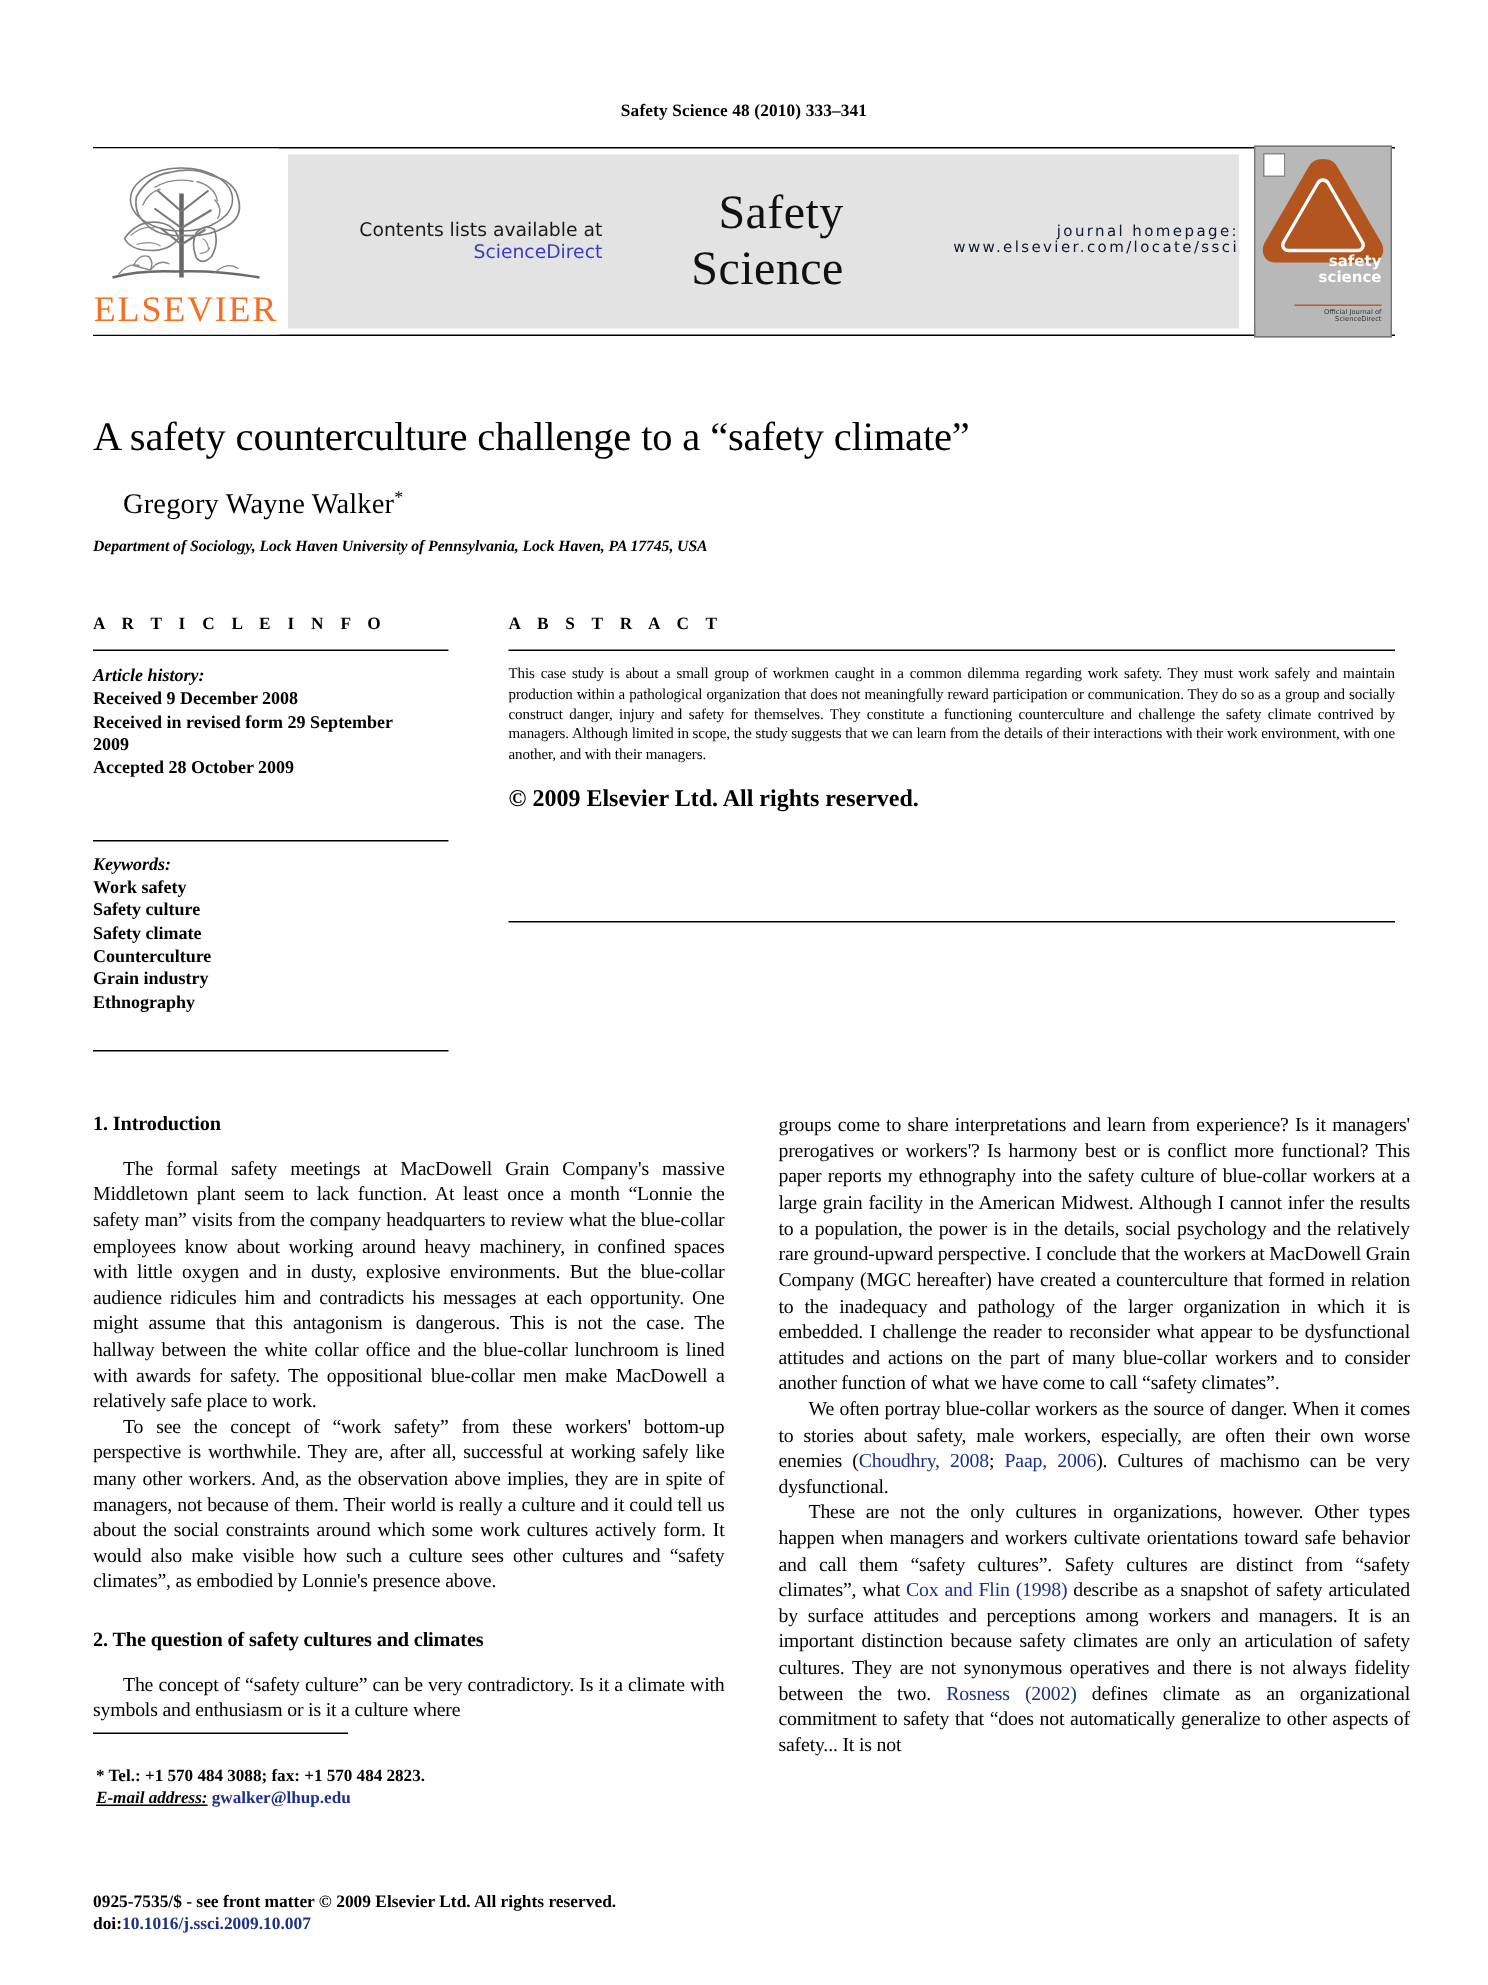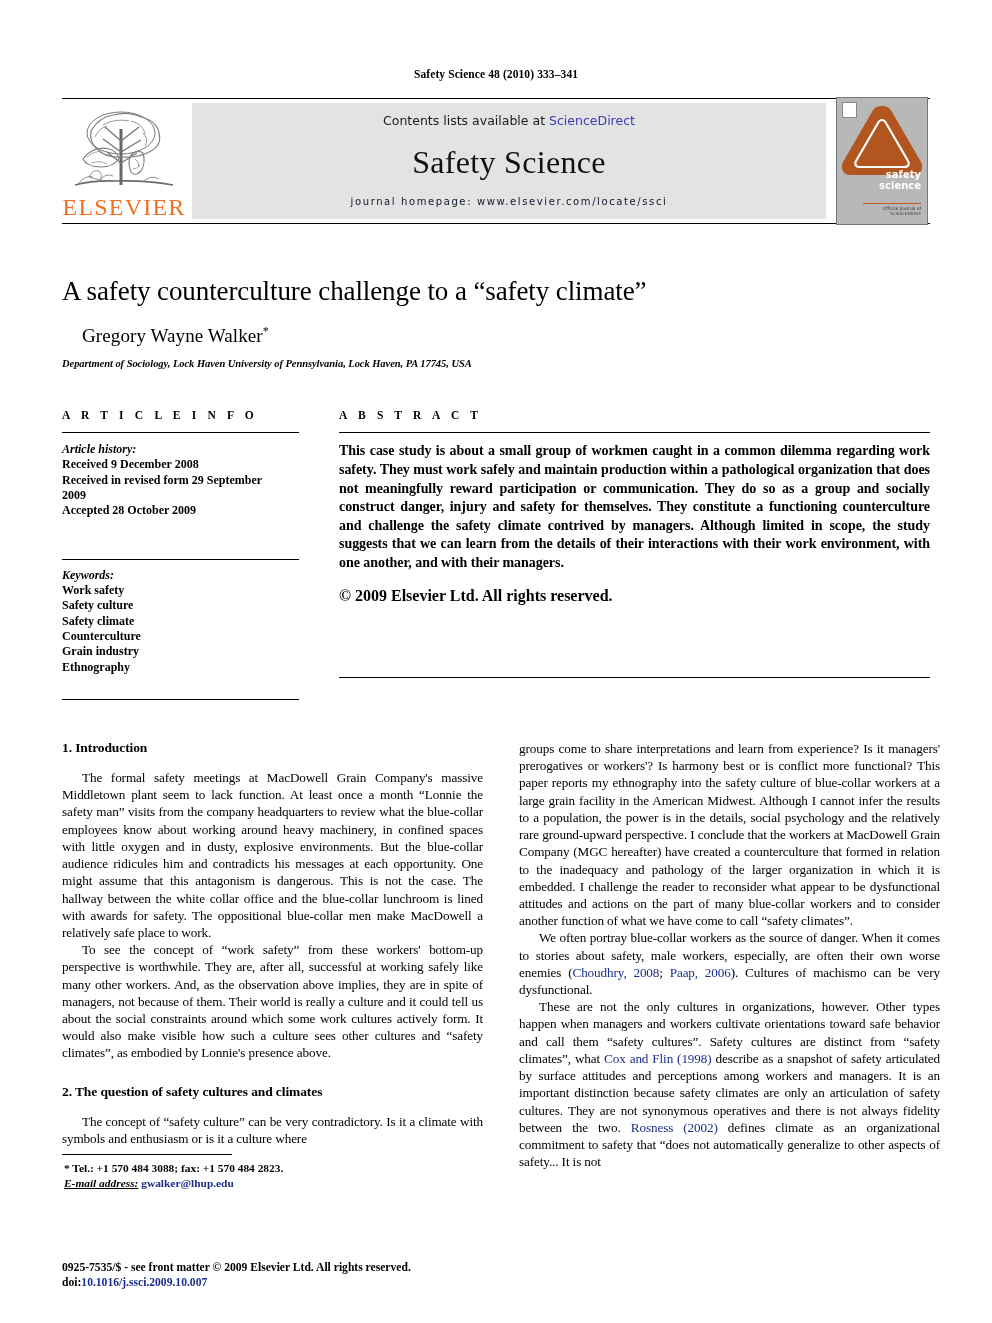--- a/index.html
+++ b/index.html
@@ -62,21 +62,21 @@
     letter-spacing: 1.2px;
     color: #F36F21;
     line-height: 1;
     padding-bottom: 2px;
   }
   .banner {
     flex: 1 1 auto;
     background: #e3e3e3;
     margin: 4px 8px 4px 6px;
     display: flex;
-    flex-direction: column;
+    flex-direction: row;
     justify-content: space-between;
     align-items: center;
     padding: 10px 0 12px 0;
     box-sizing: border-box;
     text-align: right;
   }
   .banner-top {
     font-family: "DejaVu Sans", sans-serif;
     font-size: 12.5px;
     color: #1a1a1a;
@@ -206,22 +206,22 @@
   }
   .info-line {
     font-size: 12px;
     font-weight: bold;
     line-height: 1.28;
   }
   .keywords-block { margin-top: 40px; }
   .keywords-block .rule { margin-bottom: 8px; }
 
   .abstract-body {
-    font-size: 14px;
-    font-weight: bold;
+    font-size: 10px;
+    font-weight: normal;
     line-height: 1.33;
     text-align: justify;
     letter-spacing: -0.05px;
   }
   .copyright {
     font-size: 16px;
     font-weight: bold;
     margin-top: 14px;
   }
   .abstract-bottom-rule {
@@ -253,21 +253,21 @@
     text-align: justify;
     margin: 0;
     text-indent: 20px;
     letter-spacing: -0.12px;
   }
   .ref { color: #1b2f8c; }
 
   
   .footnote {
     margin-top: 7px;
-    padding-top: 6px;
+    padding-top: 21px;
     width: 170px;
     border-top: 0.9px solid #000;
   }
   .footnote-line {
     font-size: 11.4px;
     font-weight: bold;
     line-height: 1.3;
     white-space: nowrap;
     padding-left: 10px;
     text-indent: -8px;

